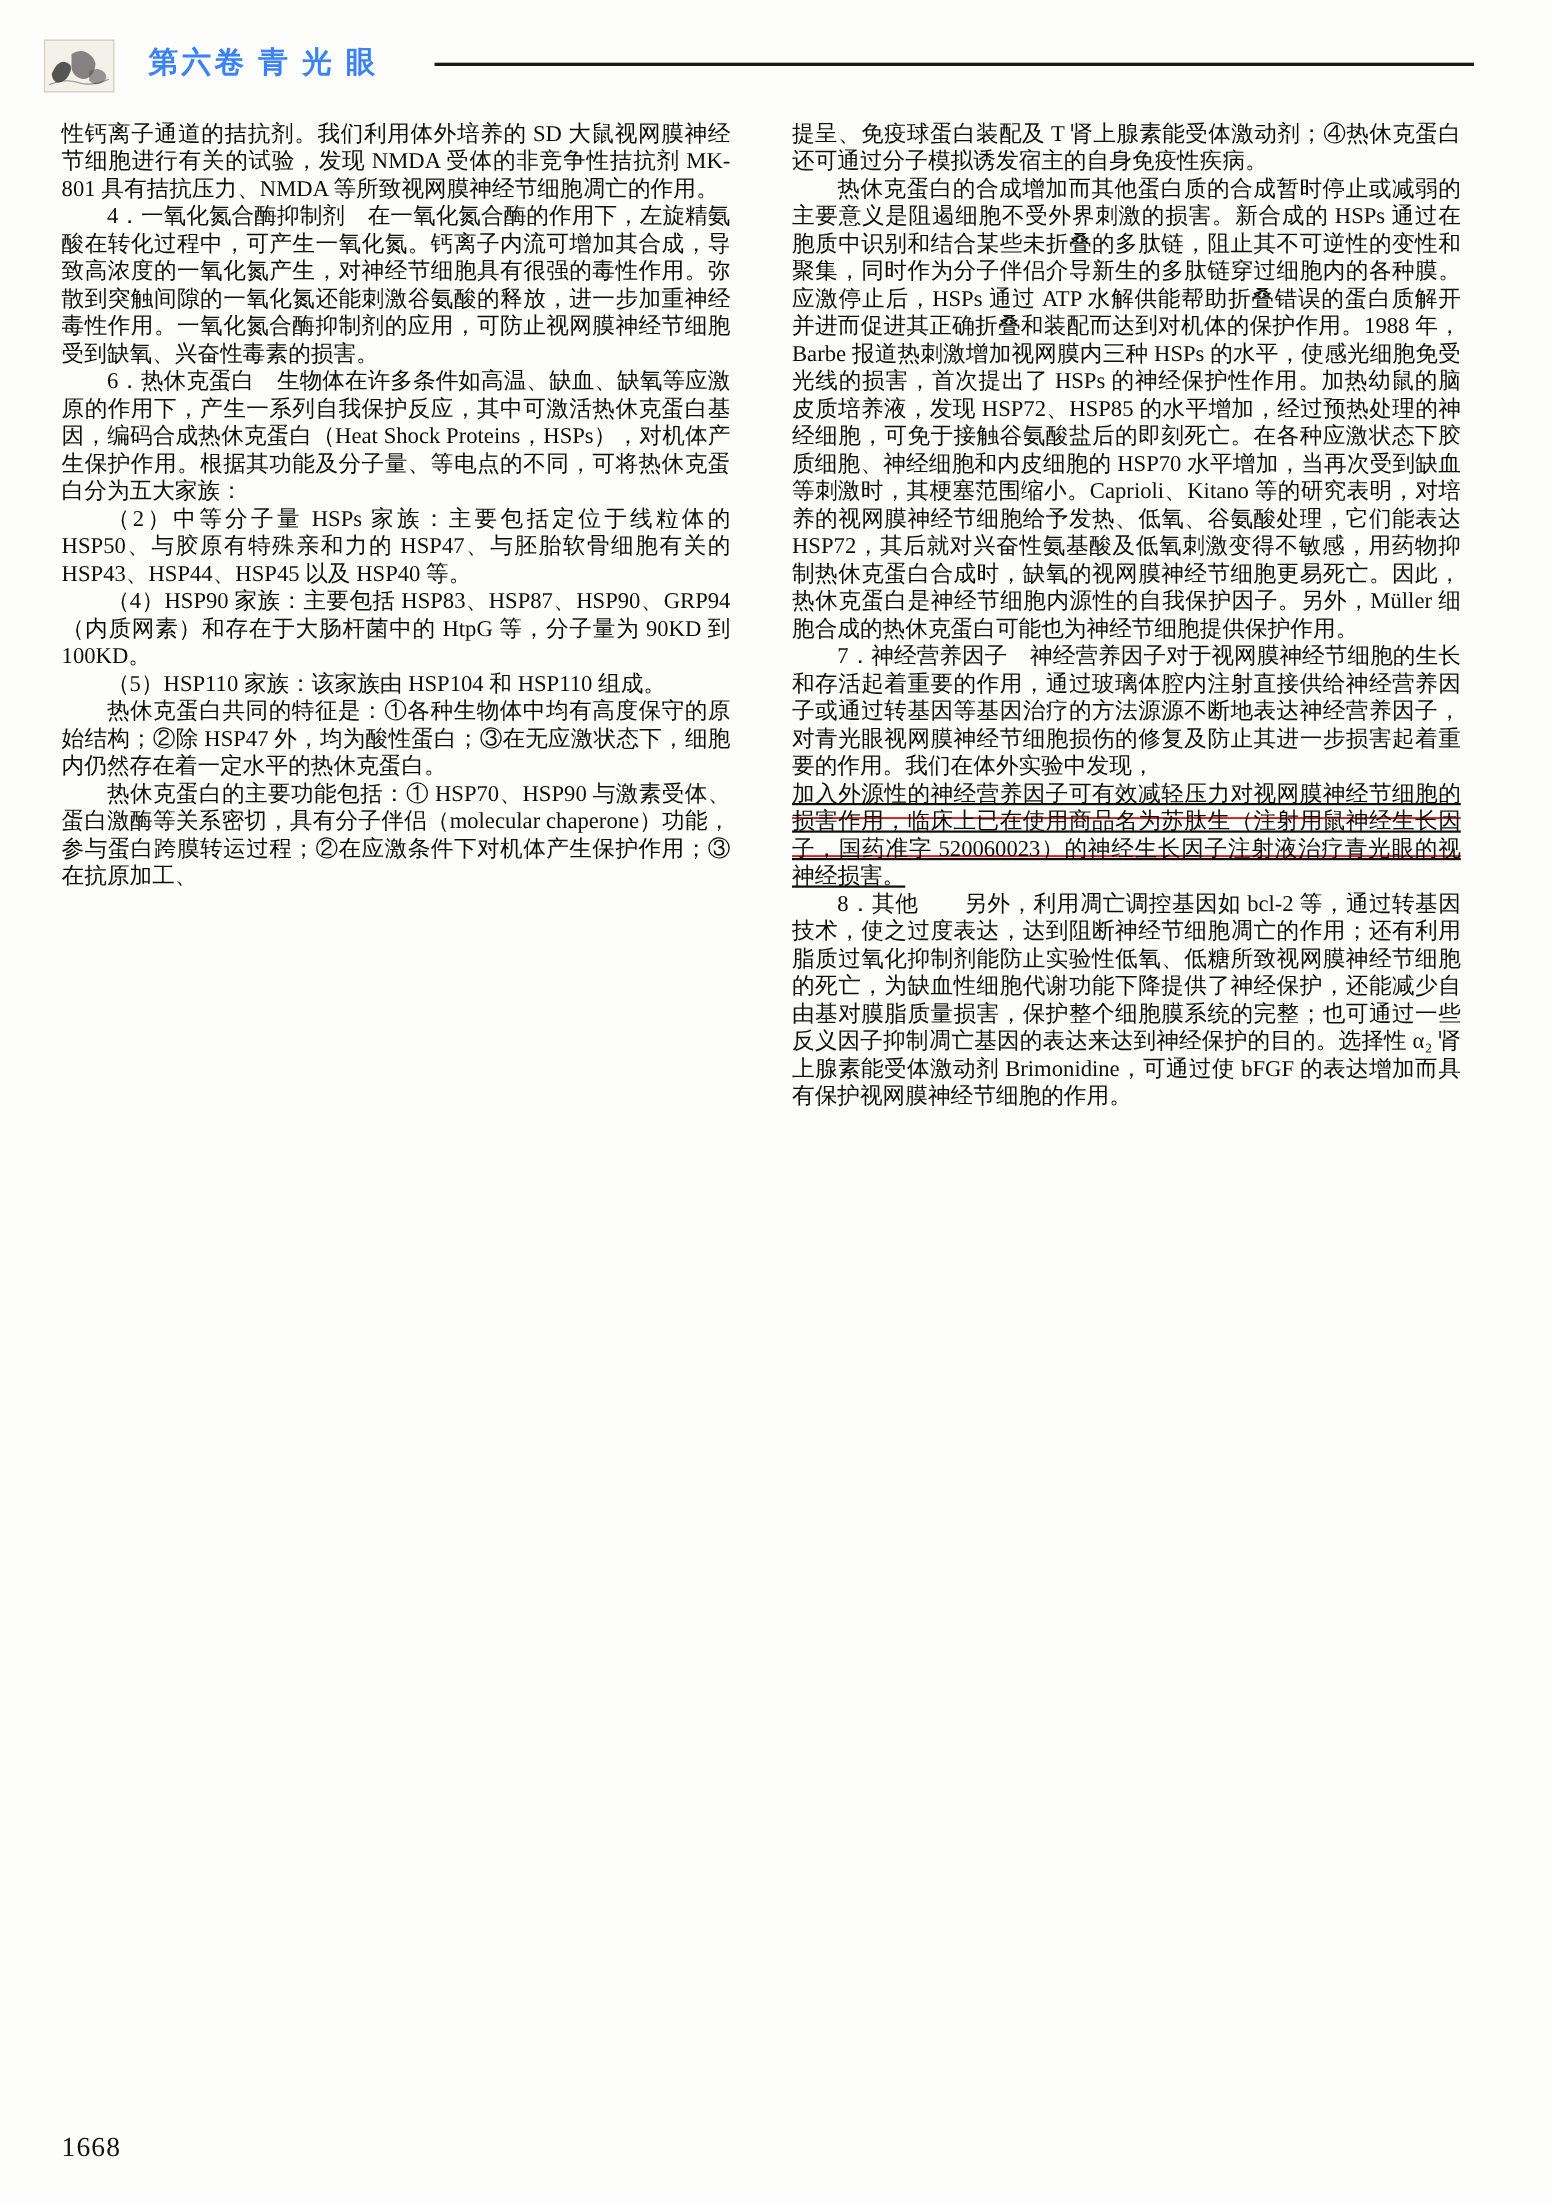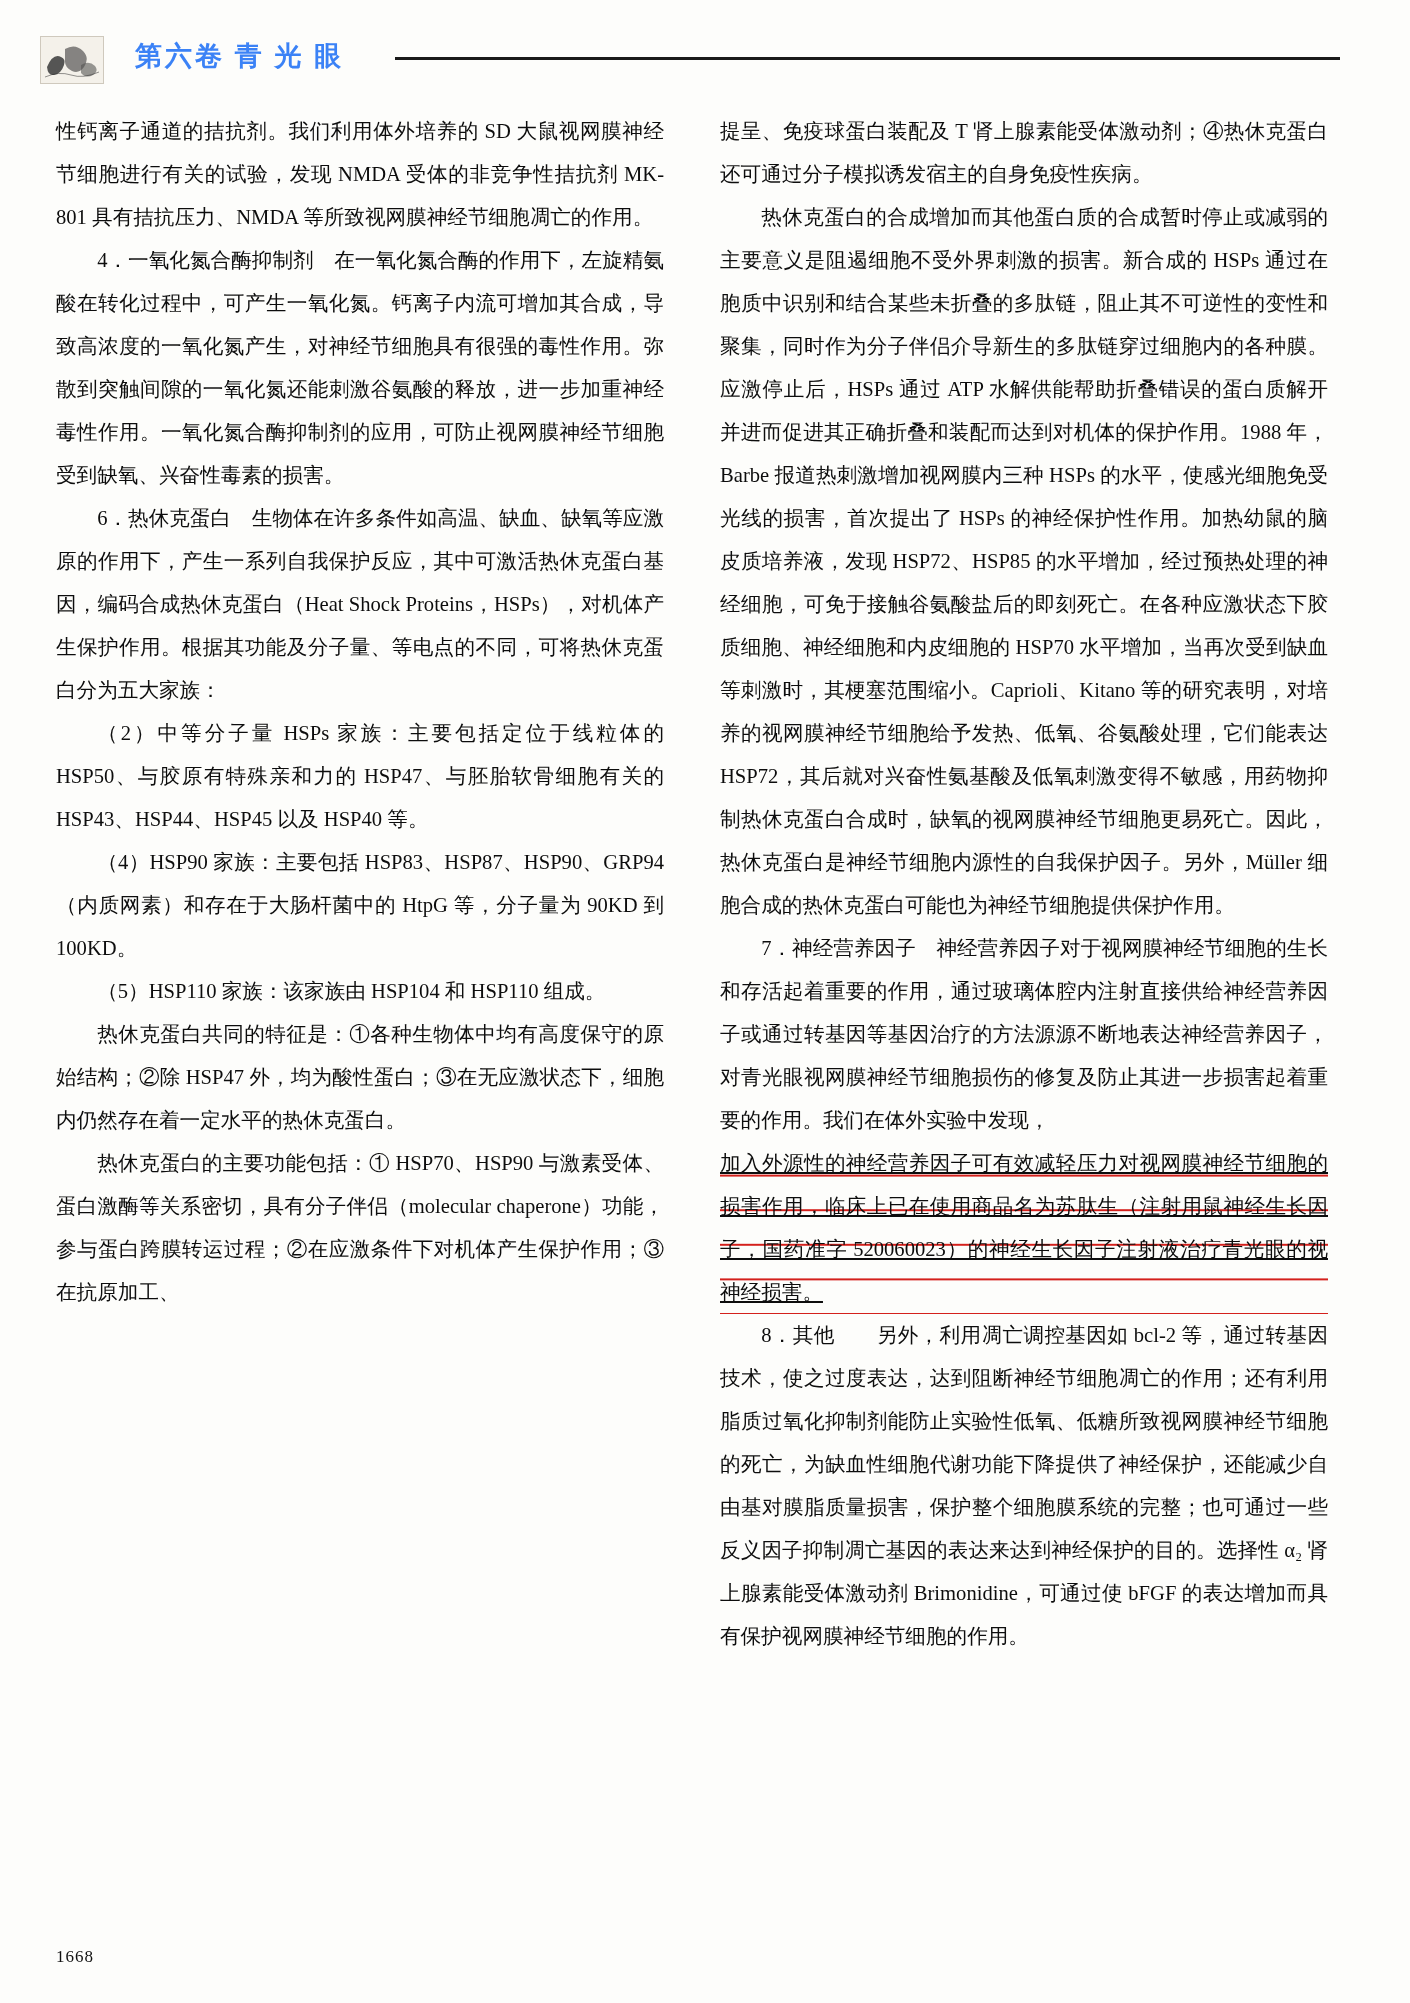--- a/index.html
+++ b/index.html
@@ -63,37 +63,37 @@
     top: 110px;
     left: 56px;
     right: 56px;
     bottom: 110px;
     display: flex;
     gap: 56px;
   }
   .col {
     width: 608px;
     font-size: 20.6px;
-    line-height: 43px;
+    line-height: 25px;
     text-align: justify;
     text-justify: inter-ideograph;
   }
   .col p {
     margin: 0;
     text-align: justify;
   }
   .col p.indent {
     text-indent: 2em;
   }
   
   .footer {
     position: absolute;
     left: 56px;
     bottom: 36px;
-    font-size: 17px;
+    font-size: 25px;
     letter-spacing: 1px;
     color: #111;
   }
   .mark-wrap { position: relative; display: block; text-decoration: underline; }
 </style>
 </head>
 <body>
 
 <div class="page">
 

